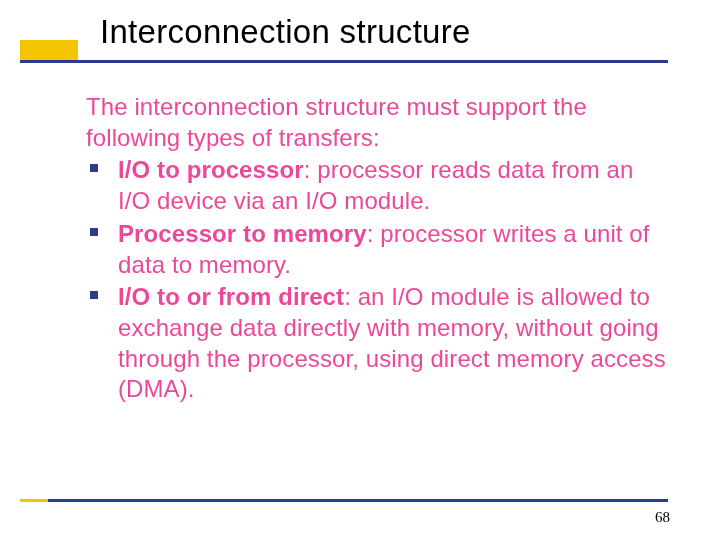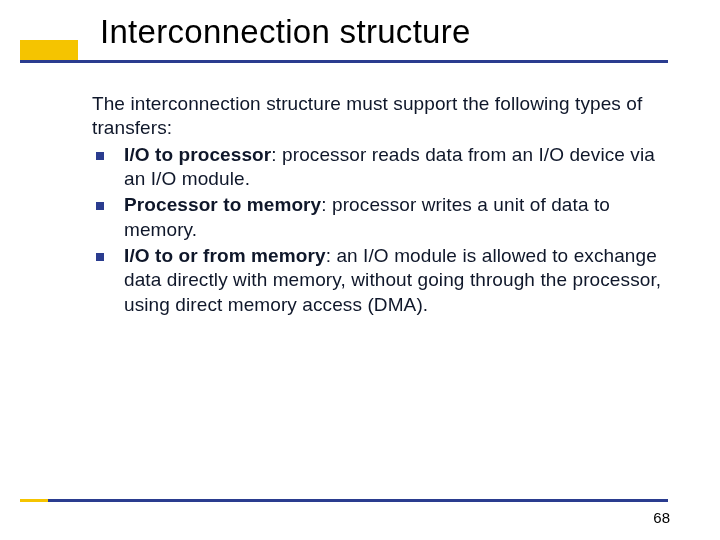--- a/index.html
+++ b/index.html
@@ -39,26 +39,26 @@
   .title-underline {
     position: absolute;
     left: 20px;
     top: 60px;
     width: 648px;
     height: 3px;
     background: #2a3c8f;
   }
   .body {
     position: absolute;
-    left: 92px;
+    left: 86px;
     top: 92px;
     width: 580px;
-    font-size: 19px;
+    font-size: 24px;
     line-height: 1.28;
-    color: #0f172a;
+    color: #ec4899;
     letter-spacing: 0.1px;
   }
   .intro {
     margin-bottom: 2px;
   }
   ul.items {
     list-style: none;
     margin-top: 2px;
   }
   ul.items li {
@@ -90,20 +90,21 @@
     width: 28px;
     height: 3px;
     background: #f5c400;
   }
   .pagenum {
     position: absolute;
     right: 50px;
     bottom: 14px;
     font-size: 15px;
     color: #000;
+    font-family: Liberation Serif, serif;
   }
 </style>
 </head>
 <body>
 
 <div class="slide">
   <div class="yellow-block"></div>
   <h1 class="title">Interconnection structure</h1>
   <div class="title-underline"></div>
 
@@ -113,21 +114,21 @@
       <li>
         <span class="sq"></span>
         <span class="b">I/O to processor</span><span>: processor reads data from an I/O device via an I/O module.</span>
       </li>
       <li>
         <span class="sq"></span>
         <span class="b"> Processor to memory</span><span>: processor writes a unit of data to memory.</span>
       </li>
       <li>
         <span class="sq"></span>
-        <span class="b">I/O to or from memory</span><span>: an I/O module is allowed to exchange data directly with memory, without going through the processor, using direct memory access (DMA).</span>
+        <span class="b">I/O to or from direct</span><span>: an I/O module is allowed to exchange data directly with memory, without going through the processor, using direct memory access (DMA).</span>
       </li>
     </ul>
   </div>
 
   <div class="footer-line"></div>
   <div class="footer-accent"></div>
   <div class="pagenum">68</div>
 </div>
 
 </body></html>

